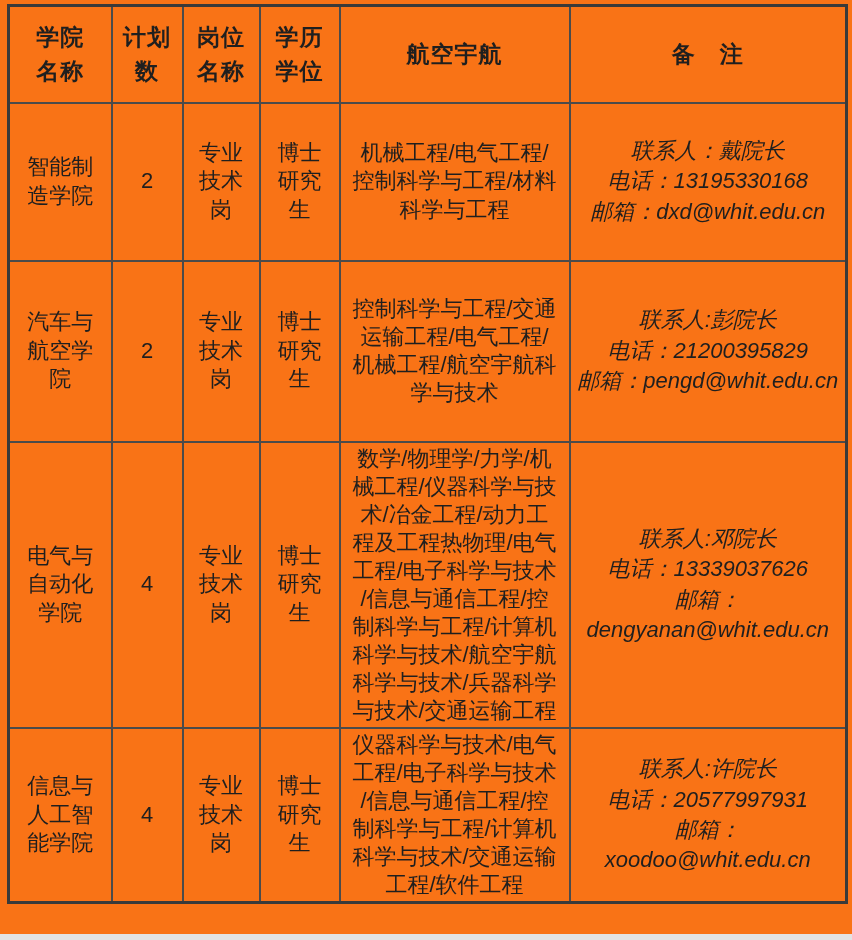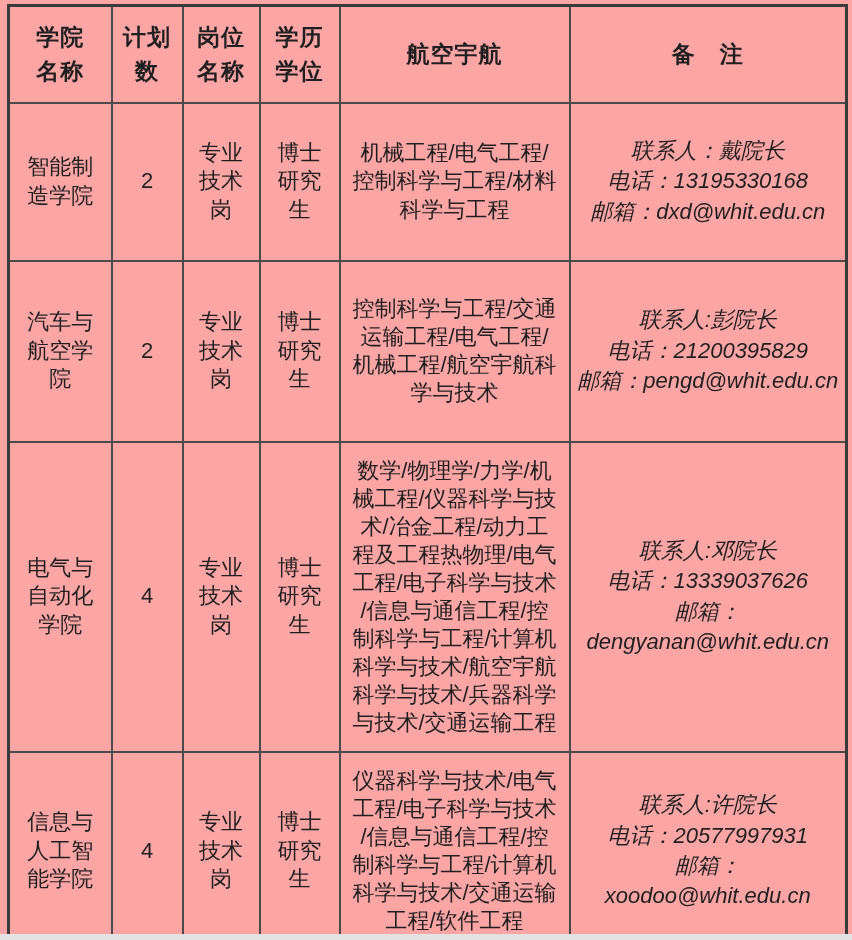--- a/index.html
+++ b/index.html
@@ -5,21 +5,21 @@
   * { box-sizing: border-box; }
   html, body { margin: 0; padding: 0; }
   body {
     font-family: "Liberation Sans", sans-serif;
     background: #f4f4f4;
   }
   .page {
     width: 852px;
     height: 940px;
     margin: 0 auto;
-    background: #fca5a5;
+    background: #f97316;
     position: relative;
     overflow: hidden;
   }
   table.recruit {
     position: absolute;
     left: 7px;
     top: 4px;
     width: 838px;
     border-collapse: collapse;
     table-layout: fixed;
@@ -37,21 +37,21 @@
   th {
     font-size: 23px;
     font-weight: 700;
     line-height: 1.5;
     letter-spacing: 1px;
   }
   td {
     font-size: 22px;
     line-height: 1.3;
   }
-  td.majors { line-height: 1.275; padding: 14px 3px; }
+  td.majors { line-height: 1.275; padding: 2px 3px; }
   td.remark { line-height: 1.38; font-style: italic; }
   tr.hdr    { height: 97px; }
   tr.row-1  { height: 158px; }
   tr.row-2  { height: 181px; }
   tr.row-3  { height: 282px; }
   tr.row-4  { height: 164px; }
   tr.row-5  { height: 98px; }
   .photo-edge {
     position: absolute;
     left: 0;

